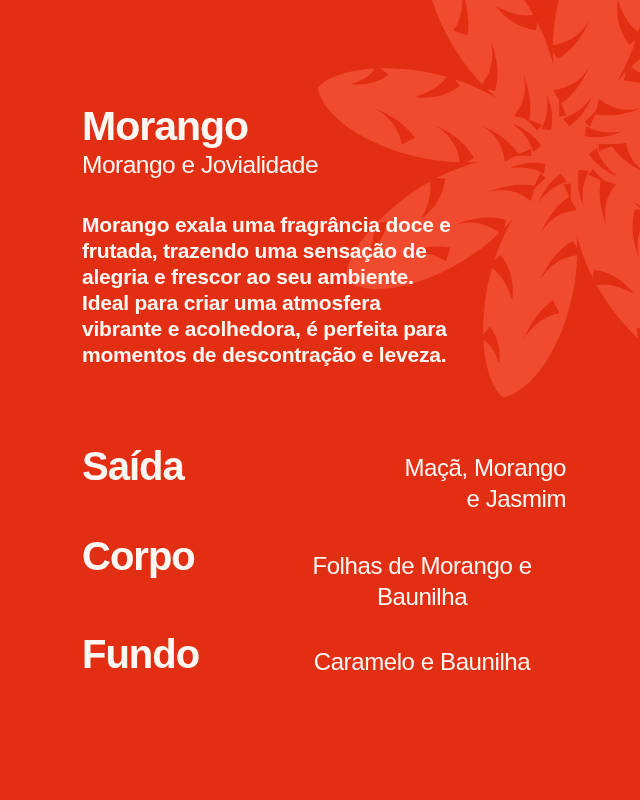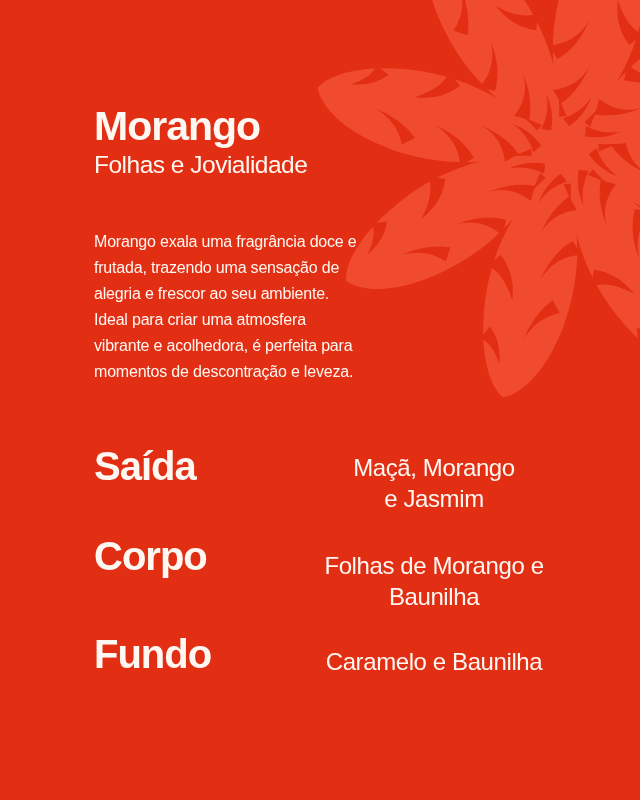--- a/index.html
+++ b/index.html
@@ -15,34 +15,34 @@
     width:640px;height:800px;
     background:var(--bg);
     overflow:hidden;
   }
   .flower{
     position:absolute;top:0;left:0;
     pointer-events:none;
   }
   .pf{fill:var(--flower);}
   .nf{fill:var(--bg);}
-  .abs{position:absolute;color:var(--text);margin-left:12px;}
+  .abs{position:absolute;color:var(--text);}
   .title{
     left:82px;top:104px;
     font-size:41px;font-weight:700;
     letter-spacing:-1px;line-height:1.1;
   }
   .subtitle{
     left:82px;top:151px;
     font-size:24.5px;font-weight:400;
     letter-spacing:-0.5px;line-height:1.15;
   }
   .description{
-    left:82px;top:229px;width:440px;
-    font-size:16px;font-weight:400;
+    left:82px;top:212px;width:440px;
+    font-size:21px;font-weight:700;
     letter-spacing:-0.2px;line-height:26px;
     white-space:pre-line;
   }
   .note-label{
     left:82px;
     font-size:40px;font-weight:700;
     letter-spacing:-1px;line-height:1.1;
   }
   .note-value{
     left:278px;width:288px;
@@ -76,31 +76,31 @@
       <use href="#petal" transform="rotate(150)"></use>
       <use href="#petal" transform="rotate(195)"></use>
       <use href="#petal" transform="rotate(240)"></use>
       <use href="#petal" transform="rotate(285)"></use>
       <use href="#petal" transform="rotate(330)"></use>
     </g>
   </svg>
 
   <h1 class="abs title">Morango</h1>
 
-  <h2 class="abs subtitle">Folhas e Jovialidade</h2>
+  <h2 class="abs subtitle">Morango e Jovialidade</h2>
 
   <p class="abs description">Morango exala uma fragrância doce e
 frutada, trazendo uma sensação de
 alegria e frescor ao seu ambiente.
 Ideal para criar uma atmosfera
 vibrante e acolhedora, é perfeita para
 momentos de descontração e leveza.</p>
 
   <div class="abs note-label" style="top:444px;">Saída</div>
-  <div class="abs note-value" style="top:452px;">Maçã, Morango
+  <div class="abs note-value" style="top:452px;text-align:right;">Maçã, Morango
 e Jasmim</div>
 
   <div class="abs note-label" style="top:534px;">Corpo</div>
   <div class="abs note-label" style="top:632px;">Fundo</div>
 
   <div class="abs note-value" style="top:550px;">Folhas de Morango e
 Baunilha</div>
   <div class="abs note-value" style="top:646px;">Caramelo e Baunilha</div>
 
 </div>

